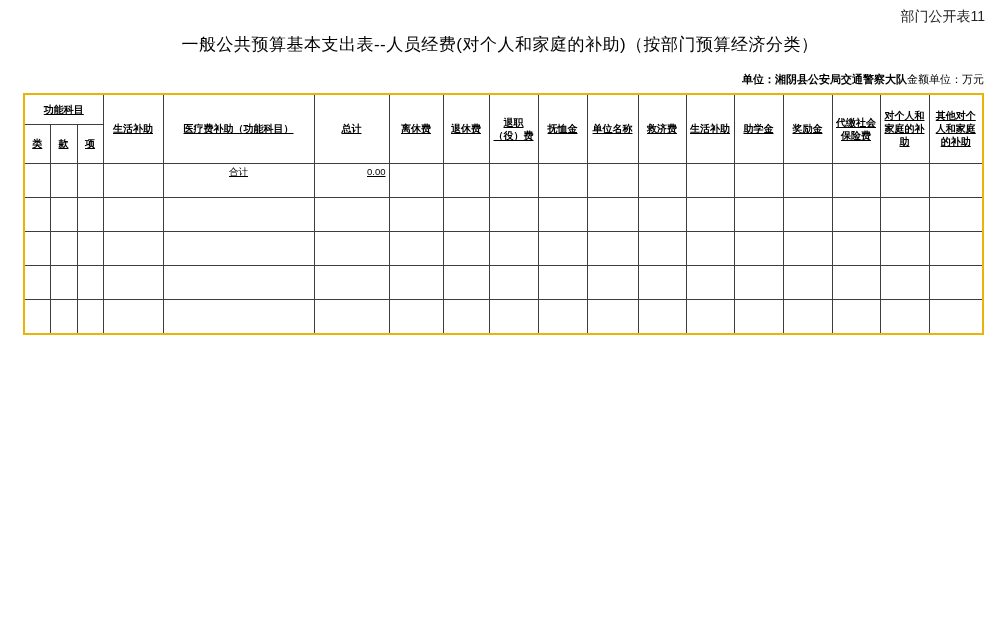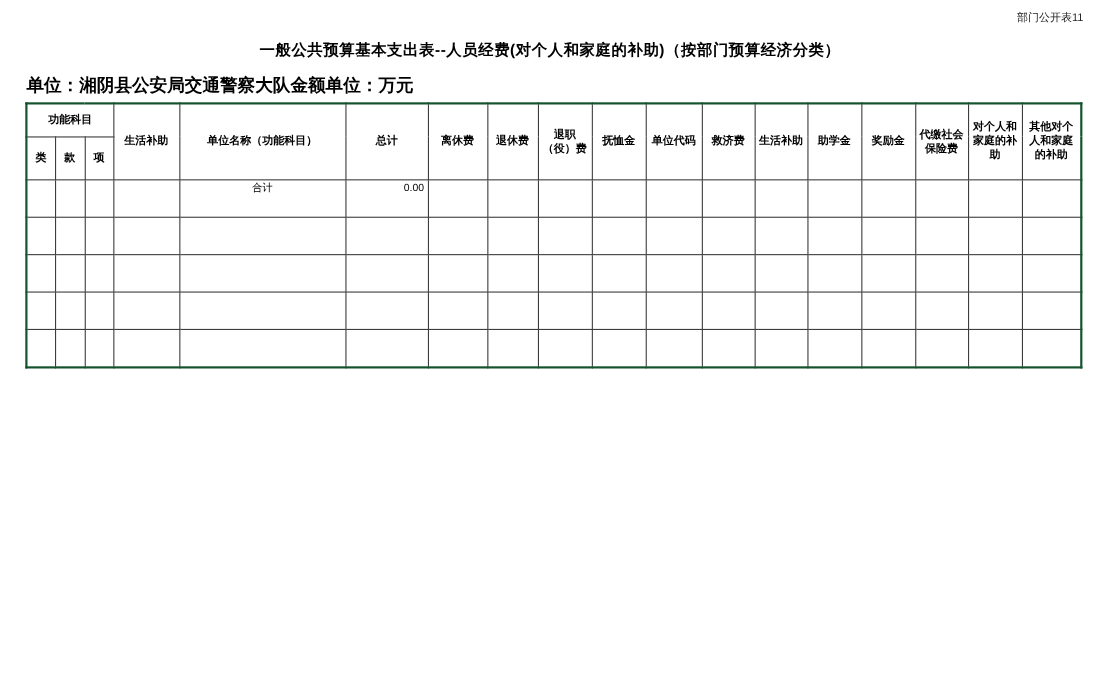--- a/index.html
+++ b/index.html
@@ -6,47 +6,48 @@
   body {
     width: 1000px; height: 635px;
     background: #ffffff;
     color: #000000;
     font-family: "Liberation Sans", "DejaVu Sans", sans-serif;
     overflow: hidden;
   }
   .doc-label {
     text-align: right;
     padding: 10px 15px 0 0;
-    font-size: 10px;
+    font-size: 14px;
     color: #222222;
     line-height: 13px;
   }
   .title {
     text-align: center;
-    font-size: 14px;
-    font-weight: bold;
+    font-size: 17px;
+    font-weight: normal;
     margin: 11px 0 16px 0;
     letter-spacing: 0.5px;
     line-height: 22px;
   }
   .meta {
     display: flex;
-    justify-content: flex-start;
+    justify-content: flex-end;
     align-items: flex-end;
     margin: 10px 16px 0 24px;
-    font-size: 16px;
+    font-size: 11px;
     font-weight: bold;
     line-height: 14px;
   }
-  .meta .amount-unit { font-weight: bold; }
+  .meta .amount-unit { font-weight: normal; }
   table.budget {
     border-collapse: collapse;
     table-layout: fixed;
     margin: 7px 0 0 23px;
-    border: 2px solid #14532d;
+    border: 2px solid #eab308;
+    text-decoration: underline;
   }
   .budget th, .budget td {
     border: 1px solid #3d3d3d;
     overflow: hidden;
     word-break: break-all;
   }
   .budget th {
     font-size: 10px;
     font-weight: bold;
     text-align: center;
@@ -96,27 +97,27 @@
       <col style="width: 49px;">
       <col style="width: 49px;">
       <col style="width: 48px;">
       <col style="width: 49px;">
       <col style="width: 54px;">
     </colgroup>
   <thead>
       <tr class="hdr-row-1">
         <th colspan="3">功能科目</th>
         <th rowspan="2">生活补助</th>
-        <th rowspan="2">单位名称（功能科目）</th>
+        <th rowspan="2">医疗费补助（功能科目）</th>
         <th rowspan="2">总计</th>
         <th rowspan="2">离休费</th>
         <th rowspan="2">退休费</th>
         <th rowspan="2">退职（役）费</th>
         <th rowspan="2">抚恤金</th>
-        <th rowspan="2">单位代码</th>
+        <th rowspan="2">单位名称</th>
         <th rowspan="2">救济费</th>
         <th rowspan="2">生活补助</th>
         <th rowspan="2">助学金</th>
         <th rowspan="2">奖励金</th>
         <th rowspan="2">代缴社会保险费</th>
         <th rowspan="2">对个人和家庭的补助</th>
         <th rowspan="2">其他对个人和家庭的补助</th>
       </tr>
       <tr class="hdr-row-2">
         <th>类</th>

